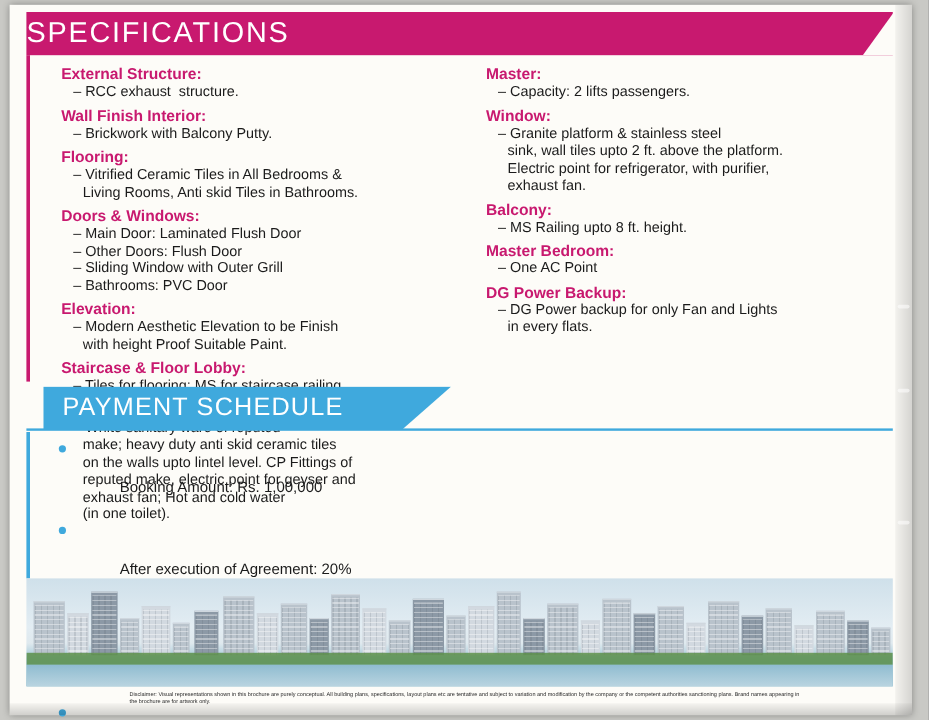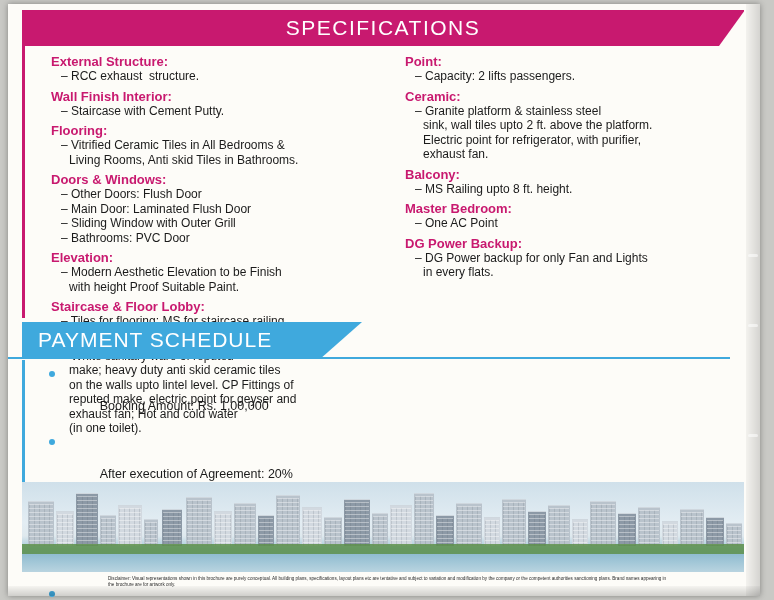--- a/index.html
+++ b/index.html
@@ -56,23 +56,22 @@
     height: 36px;
     background: #c8196f;
   }
   .spec-banner-title {
     position: absolute;
     left: 0;
     top: 0;
     width: 722px;
     height: 36px;
     line-height: 36px;
-    text-align: center;
     color: #ffffff;
-    font-size: 21px;
+    font-size: 24px;
     letter-spacing: 1.5px;
     font-weight: 400;
   }
   .banner-notch {
     position: absolute;
     right: -1px;
     top: 0;
     width: 26px;
     height: 36px;
     background: #fdfcf8;
@@ -121,21 +120,21 @@
     position: relative;
     white-space: pre-wrap;
   }
   .spec-line.cont {
     padding-left: 18px;
   }
 
   
   .pay-banner-wrap {
     position: absolute;
-    left: 0;
+    left: 14px;
     top: 318px;
     width: 722px;
     height: 36px;
   }
   .pay-banner {
     position: absolute;
     left: 14px;
     top: 0;
     width: 340px;
     height: 36px;
@@ -279,33 +278,33 @@
 
         <div class="spec-col">
 
           <div class="spec-group">
             <div class="spec-head">External Structure:</div>
             <div class="spec-line">– RCC exhaust  structure.</div>
           </div>
 
           <div class="spec-group">
             <div class="spec-head">Wall Finish Interior:</div>
-            <div class="spec-line">– Staircase with Cement Putty.</div>
+            <div class="spec-line">– Brickwork with Balcony Putty.</div>
           </div>
 
           <div class="spec-group">
             <div class="spec-head">Flooring:</div>
             <div class="spec-line">– Vitrified Ceramic Tiles in All Bedrooms &amp;</div>
             <div class="spec-line cont">Living Rooms, Anti skid Tiles in Bathrooms.</div>
           </div>
 
           <div class="spec-group">
             <div class="spec-head">Doors &amp; Windows:</div>
+            <div class="spec-line">– Main Door: Laminated Flush Door</div>
             <div class="spec-line">– Other Doors: Flush Door</div>
-            <div class="spec-line">– Main Door: Laminated Flush Door</div>
             <div class="spec-line">– Sliding Window with Outer Grill</div>
             <div class="spec-line">– Bathrooms: PVC Door</div>
           </div>
 
           <div class="spec-group">
             <div class="spec-head">Elevation:</div>
             <div class="spec-line">– Modern Aesthetic Elevation to be Finish</div>
             <div class="spec-line cont">with height Proof Suitable Paint.</div>
           </div>
 
@@ -321,26 +320,26 @@
             <div class="spec-line cont">on the walls upto lintel level. CP Fittings of</div>
             <div class="spec-line cont">reputed make, electric point for geyser and</div>
             <div class="spec-line cont">exhaust fan; Hot and cold water</div>
             <div class="spec-line cont">(in one toilet).</div>
           </div>
         </div>
 
         <div class="spec-col right">
 
           <div class="spec-group">
-            <div class="spec-head">Point:</div>
+            <div class="spec-head">Master:</div>
             <div class="spec-line">– Capacity: 2 lifts passengers.</div>
           </div>
 
           <div class="spec-group">
-            <div class="spec-head">Ceramic:</div>
+            <div class="spec-head">Window:</div>
             <div class="spec-line">– Granite platform &amp; stainless steel</div>
             <div class="spec-line cont">sink, wall tiles upto 2 ft. above the platform.</div>
             <div class="spec-line cont">Electric point for refrigerator, with purifier,</div>
             <div class="spec-line cont">exhaust fan.</div>
           </div>
 
           <div class="spec-group">
             <div class="spec-head">Balcony:</div>
             <div class="spec-line">– MS Railing upto 8 ft. height.</div>
           </div>

